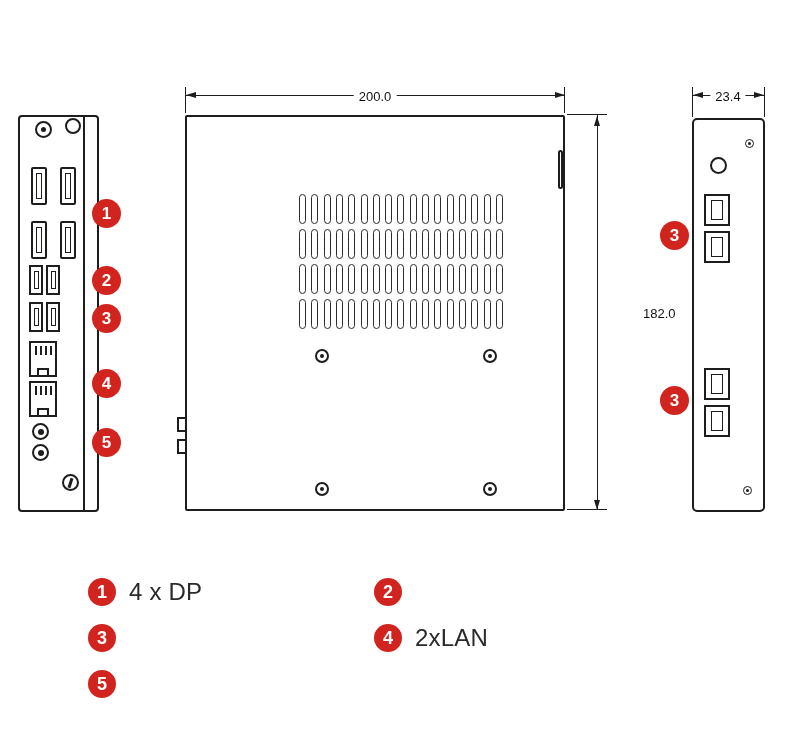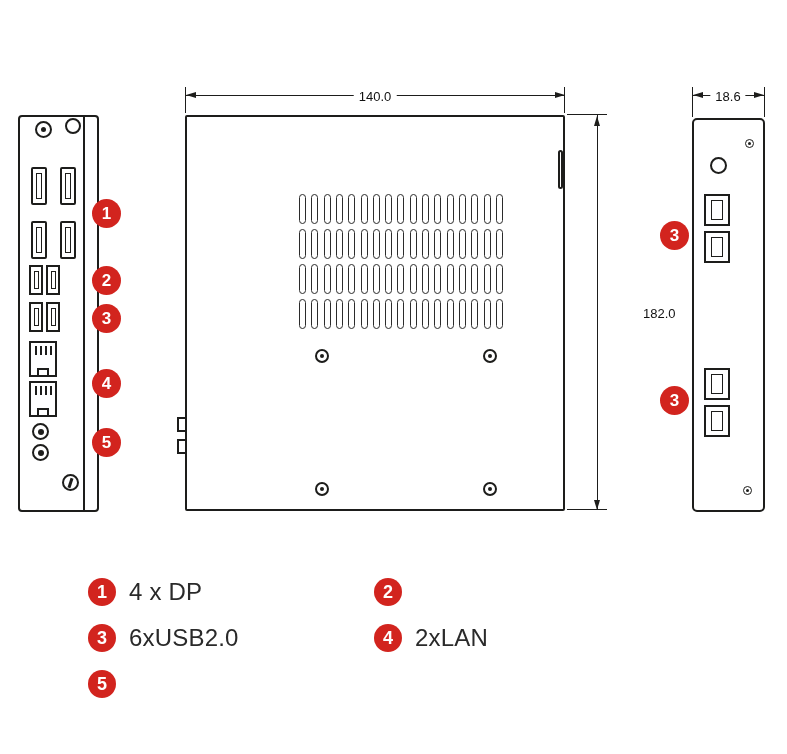--- a/index.html
+++ b/index.html
@@ -217,35 +217,35 @@
     <div class="notch" style="right:0; top:33px; width:5px; height:39px;"></div>
     <div class="tab" style="left:-10px; top:300px; width:10px; height:15px;"></div>
     <div class="tab" style="left:-10px; top:322px; width:10px; height:15px;"></div>
   </div>
 
   <div class="eline-v" style="left:185px; top:87px; height:26px;"></div>
   <div class="eline-v" style="left:564px; top:87px; height:26px;"></div>
   <div class="dline-h" style="left:185px; top:95px; width:380px;"></div>
   <div class="arw l" style="left:186px; top:92px;"></div>
   <div class="arw r" style="left:555px; top:92px;"></div>
-  <div class="dim-label" style="left:375px; top:96px;">140.0</div>
+  <div class="dim-label" style="left:375px; top:96px;">200.0</div>
 
   <div class="eline-h" style="left:567px; top:114px; width:40px;"></div>
   <div class="eline-h" style="left:567px; top:509px; width:40px;"></div>
   <div class="dline-v" style="left:597px; top:115px; height:395px;"></div>
   <div class="arw u" style="left:594px; top:116px;"></div>
   <div class="arw d" style="left:594px; top:500px;"></div>
   <div class="dim-label beside" style="left:638px; top:313px;">182.0</div>
 
   <div class="eline-v" style="left:692px; top:87px; height:30px;"></div>
   <div class="eline-v" style="left:764px; top:87px; height:30px;"></div>
   <div class="dline-h" style="left:692px; top:95px; width:72px;"></div>
   <div class="arw l" style="left:693px; top:92px;"></div>
   <div class="arw r" style="left:754px; top:92px;"></div>
-  <div class="dim-label" style="left:728px; top:96px;">18.6</div>
+  <div class="dim-label" style="left:728px; top:96px;">23.4</div>
 
   <div class="view" style="left:692px; top:118px; width:73px; height:394px; border-radius:5px;">
     <div class="circle" style="left:16px; top:37px; width:17px; height:17px;"></div>
     <div class="circle" style="left:51px; top:19px; width:9px; height:9px; border-width:1.5px;">
         <div class="dot" style="width:3px; height:3px;"></div>
       </div>
     <div class="circle" style="left:49px; top:366px; width:9px; height:9px; border-width:1.5px;">
         <div class="dot" style="width:3px; height:3px;"></div>
       </div>
 
@@ -269,21 +269,20 @@
 
   <div class="legend-item" style="left:88px; top:578px;">
     <div class="legend-badge">1</div>
     <div class="legend-label">4 x DP</div>
   </div>
   <div class="legend-item" style="left:374px; top:578px;">
     <div class="legend-badge">2</div>
   </div>
   <div class="legend-item" style="left:88px; top:624px;">
     <div class="legend-badge">3</div>
-    <div class="legend-label">6xUSB2.0</div>
   </div>
   <div class="legend-item" style="left:374px; top:624px;">
     <div class="legend-badge">4</div>
     <div class="legend-label">2xLAN</div>
   </div>
   <div class="legend-item" style="left:88px; top:670px;">
     <div class="legend-badge">5</div>
   </div>
 
 </div>

